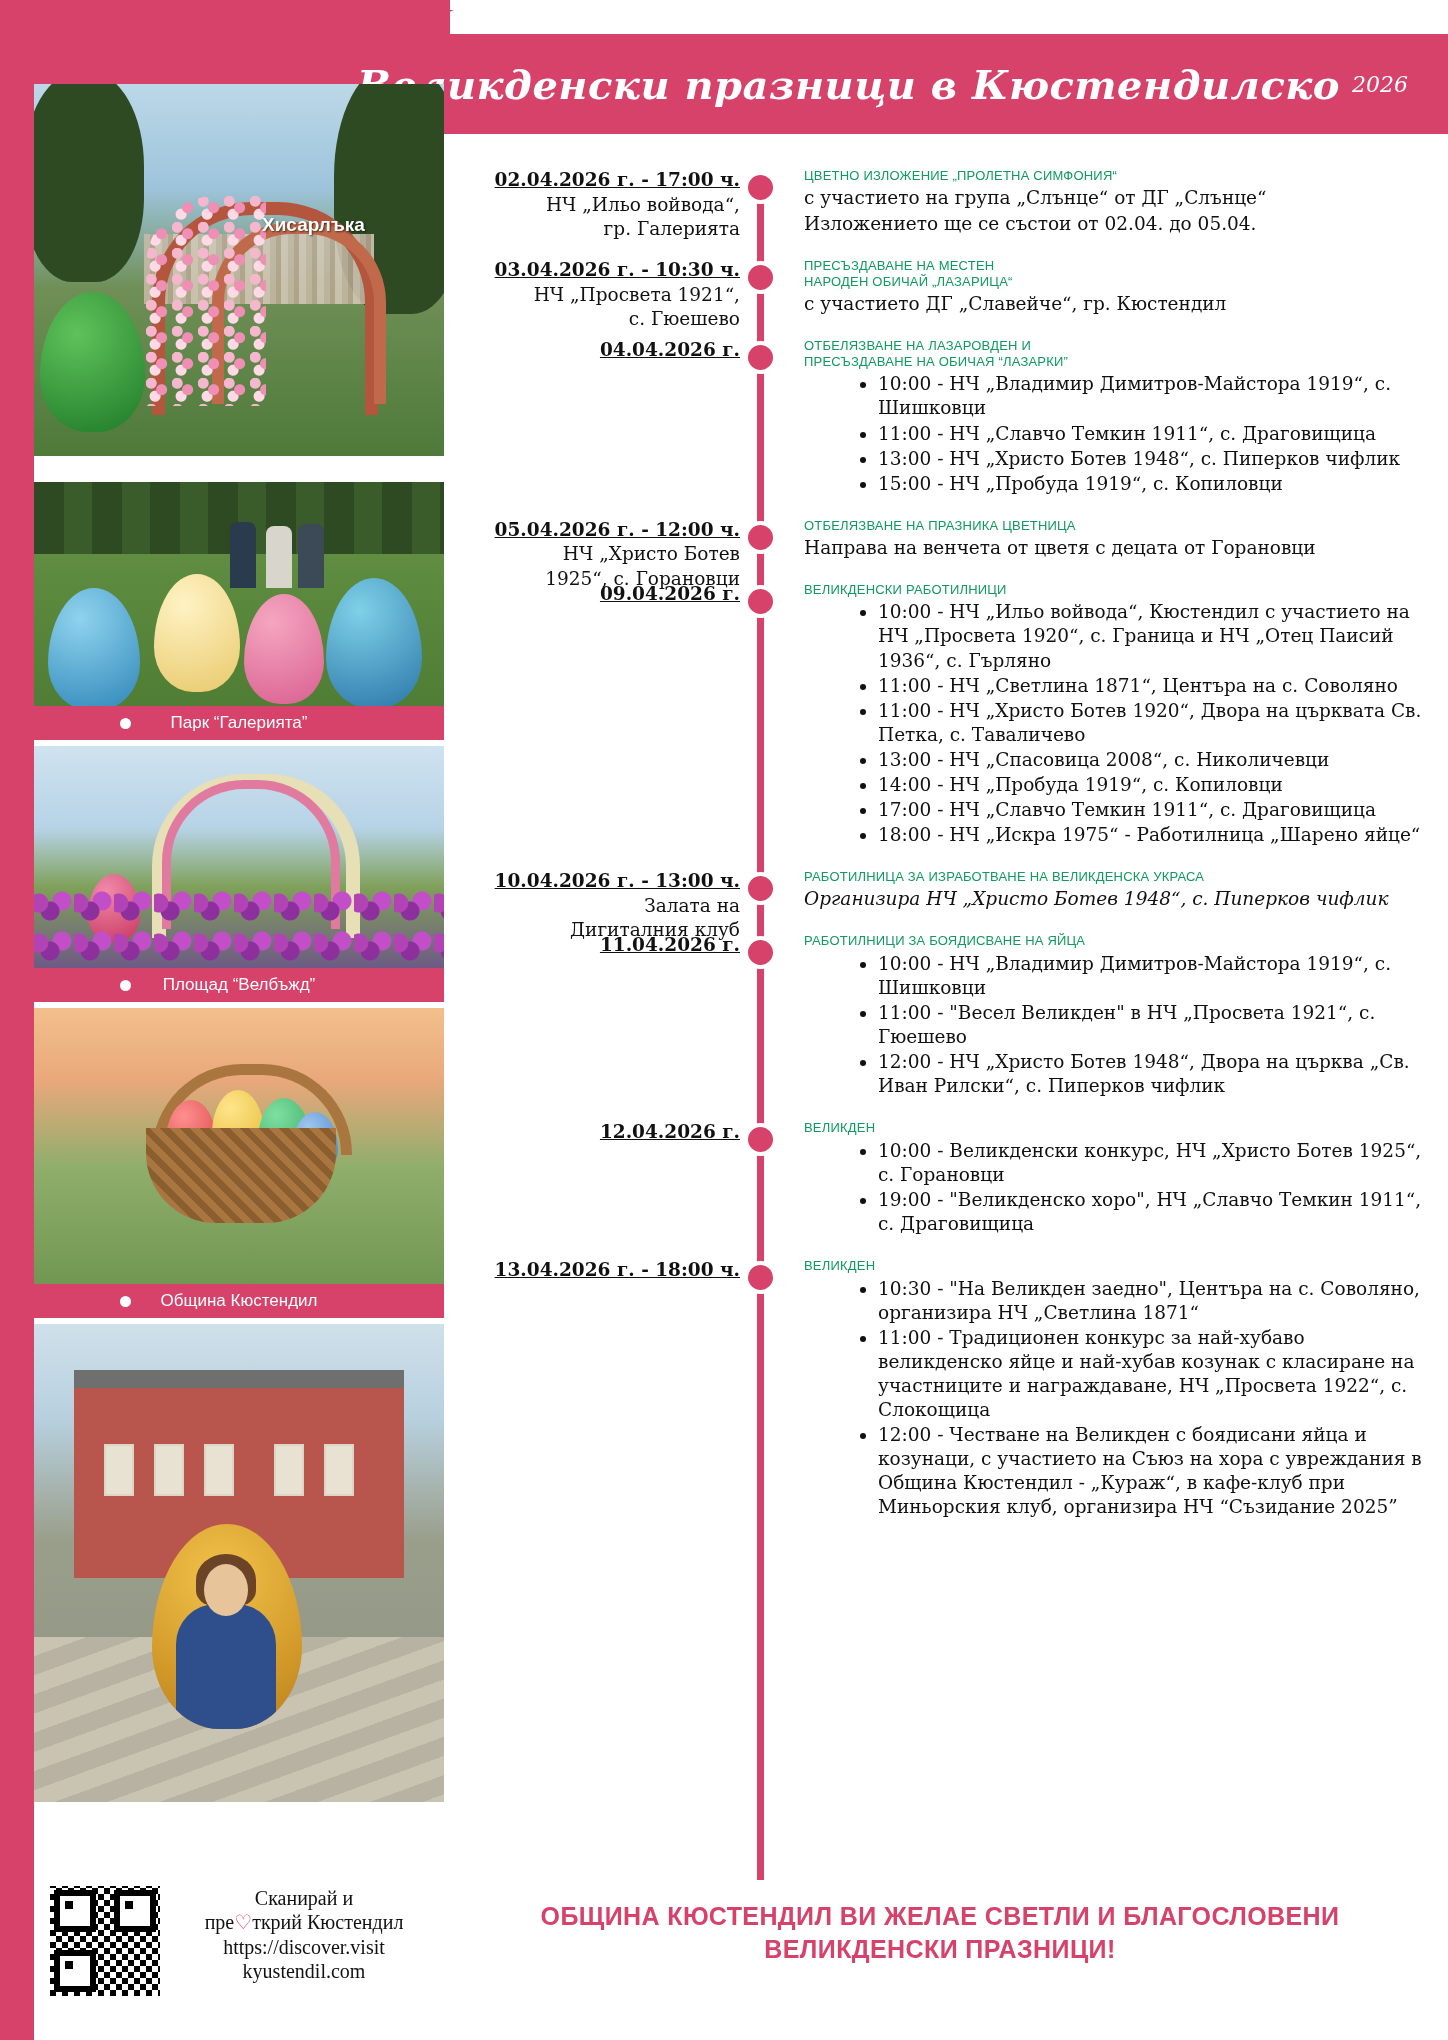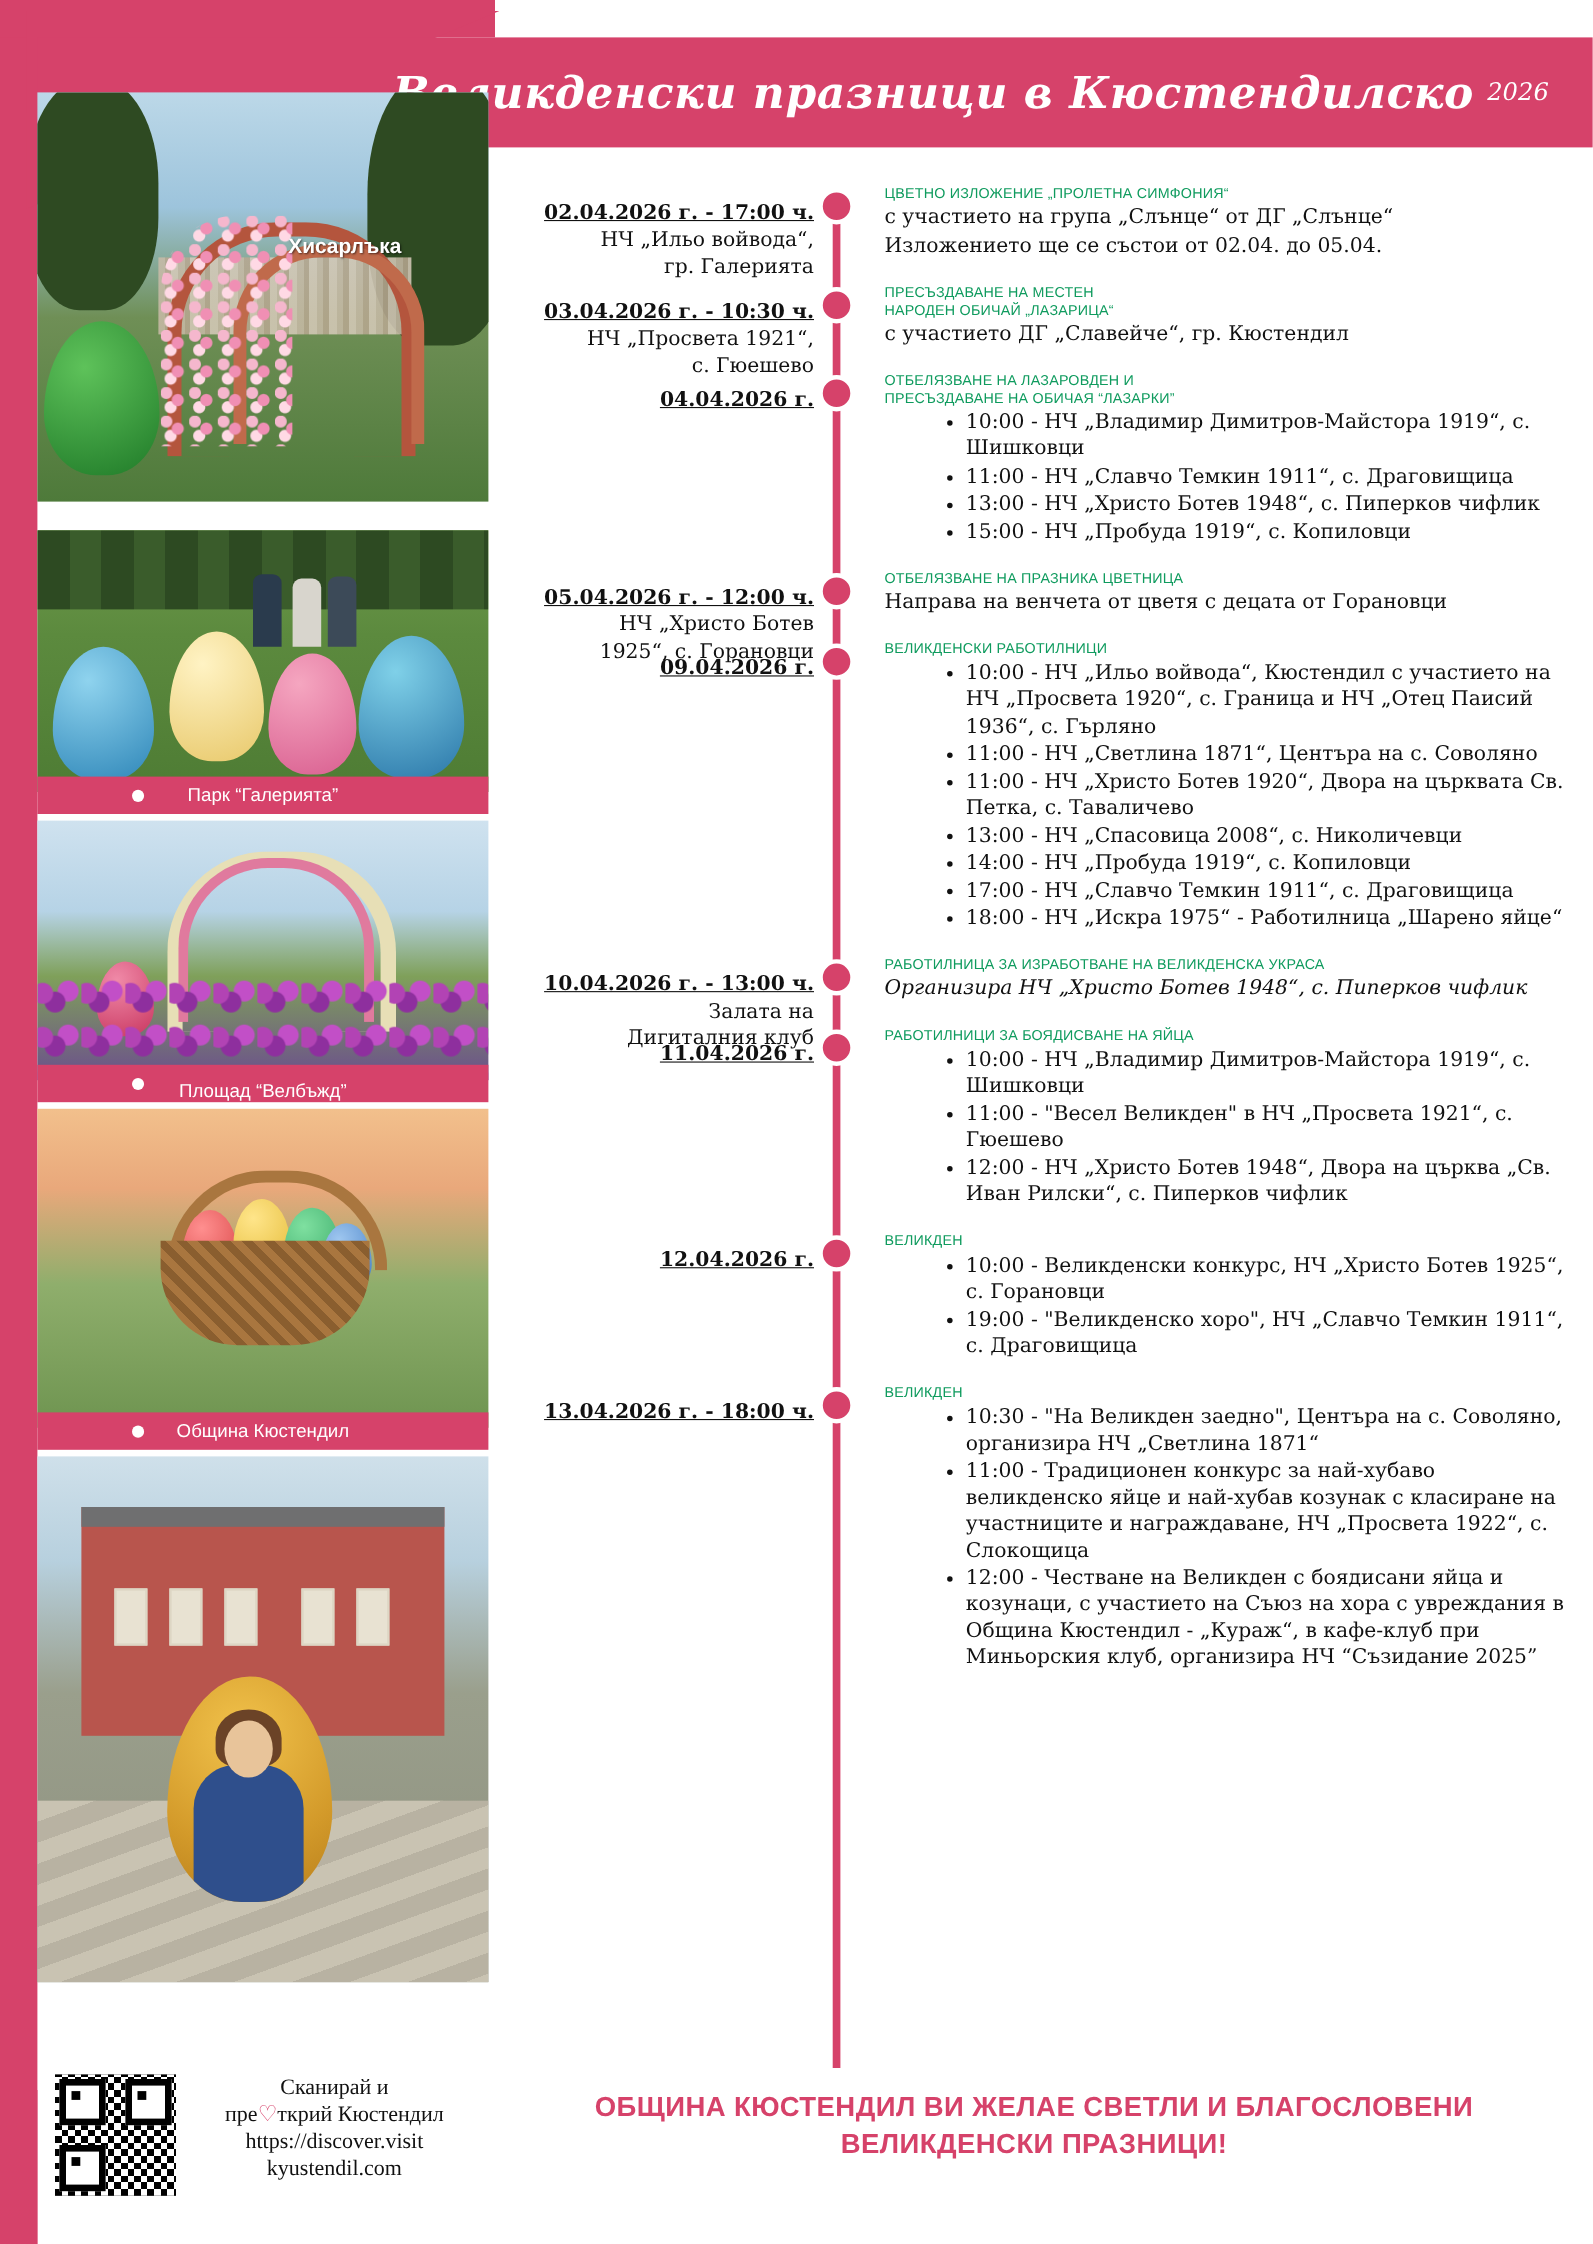--- a/index.html
+++ b/index.html
@@ -172,21 +172,21 @@
     position: absolute; left: 128px; top: 34px; width: 160px; height: 140px;
     border: 9px solid #e07a9e; border-bottom: none; border-radius: 82px 82px 0 0;
   }
   #photo3 .tulips {
     position: absolute; left: 0; bottom: 0; width: 100%; height: 95px;
     background: radial-gradient(circle at 12% 40%, #b243b4 0 9px, transparent 10px),
                 radial-gradient(circle at 40% 60%, #8e2f9e 0 9px, transparent 10px),
                 radial-gradient(circle at 70% 35%, #c24fc7 0 9px, transparent 10px);
     background-size: 40px 40px;
   }
-  #cap3 { top: 906px; align-items: flex-end; }
+  #cap3 { top: 906px; }
 
   
   #photo4 { top: 946px; height: 290px; background: linear-gradient(#f2c08c 0%, #e9a87b 25%, #8fae6c 55%, #6e9450 100%); }
   #photo4 .basket {
     position: absolute; left: 112px; top: 120px; width: 190px; height: 95px;
     background: repeating-linear-gradient(45deg,#a9763f 0 7px,#8a5e2f 7px 14px);
     border-radius: 0 0 70px 70px;
   }
   #photo4 .handle {
     position: absolute; left: 118px; top: 56px; width: 178px; height: 80px;
@@ -278,21 +278,21 @@
     height: 1690px;
     background: #d6426a;
   }
   .row {
     position: relative;
     display: block;
     margin-bottom: 22px;
   }
   .row-date {
     position: absolute;
-    left: 0; top: 14px;
+    left: 0; top: 0;
     width: 288px;
     text-align: right;
     font-family: "DejaVu Serif", serif;
     font-size: 18.5px;
     color: #111;
     line-height: 1.33;
   }
   .row-date .d1 {
     font-weight: bold;
     text-decoration: underline;

